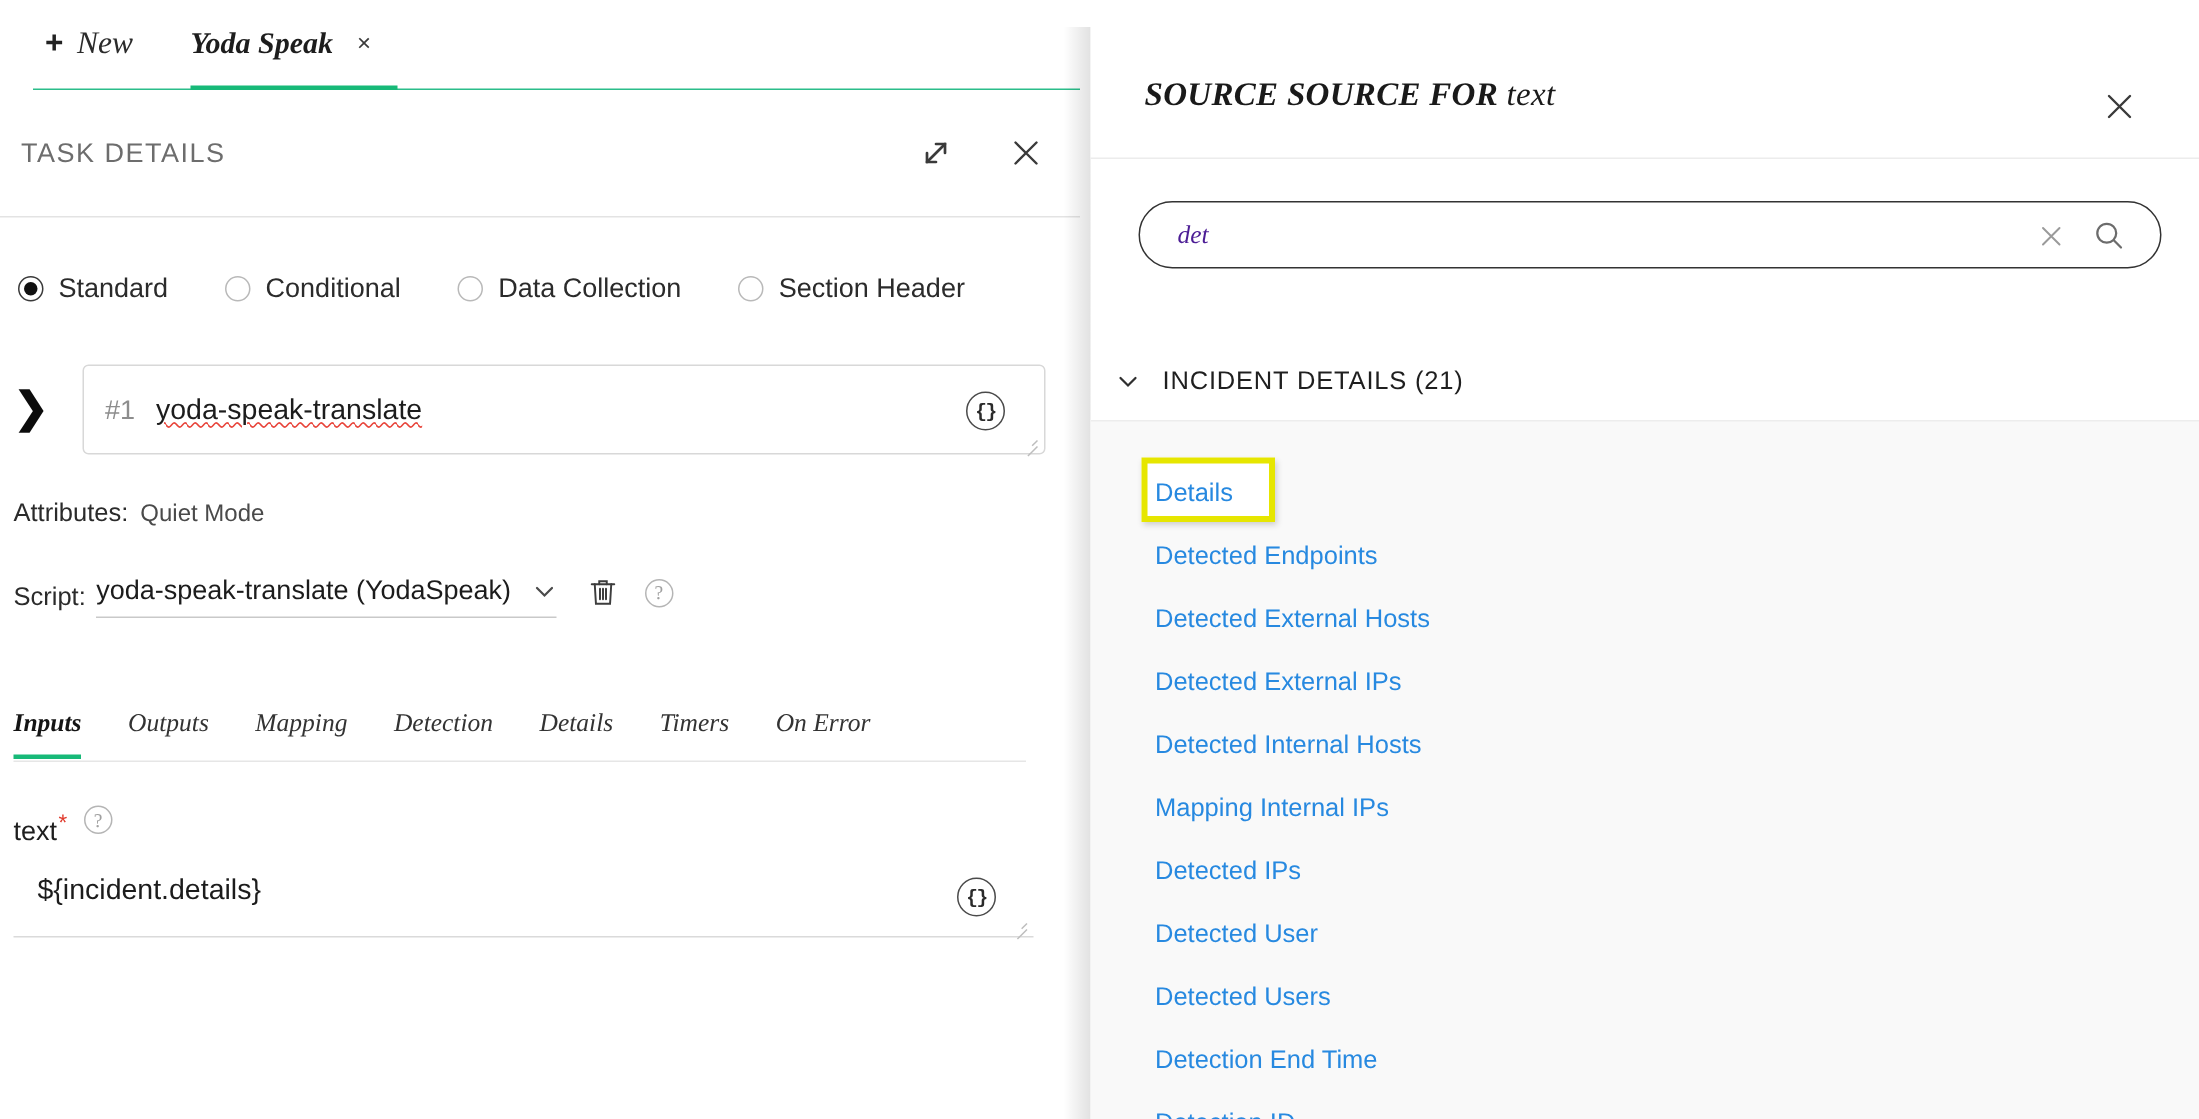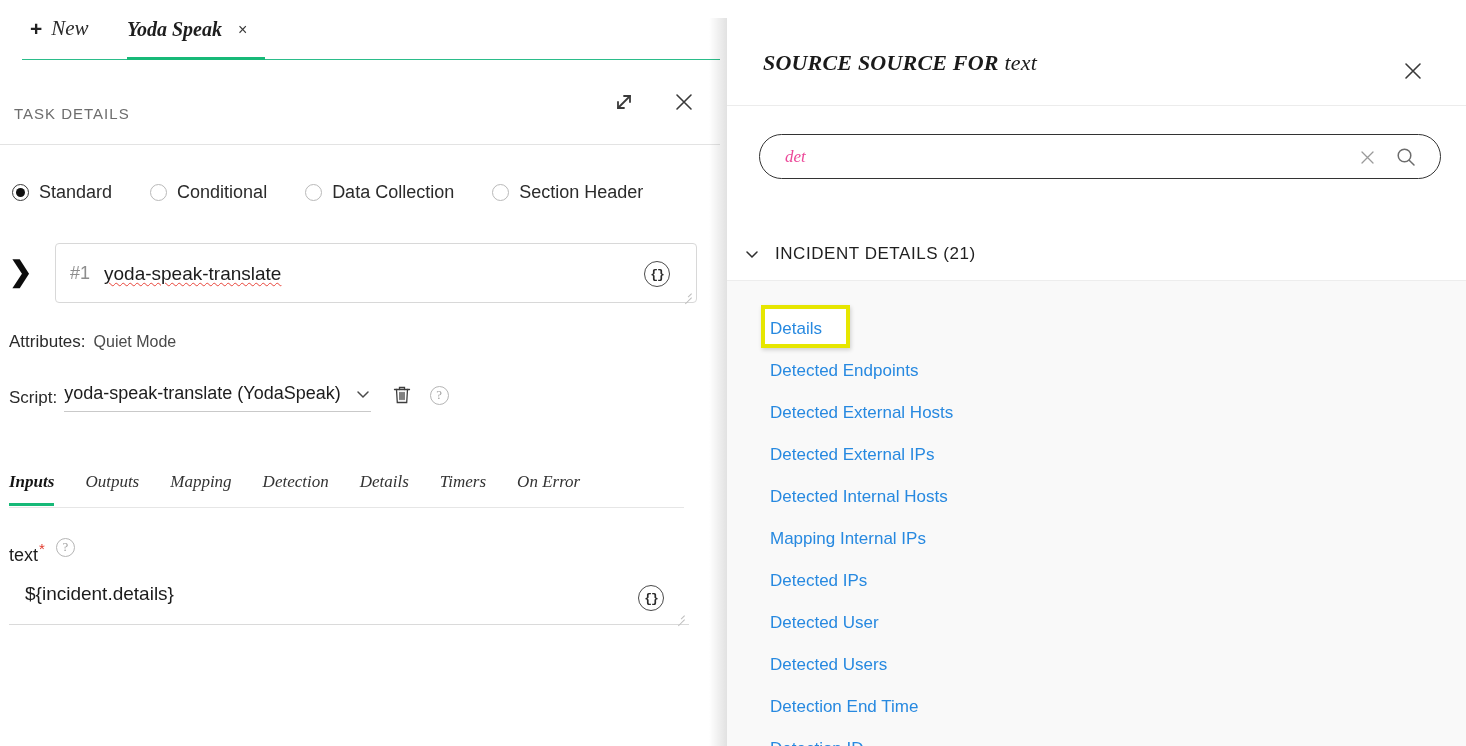--- a/index.html
+++ b/index.html
@@ -58,22 +58,22 @@
     position: absolute; left: 0; top: 57px; width: 138px; height: 3px;
     background: #17b978;
   }
 
   
   .td-header {
     position: absolute; left: 0; top: 61px; width: 720px; height: 84px;
     background: #fff; border-bottom: 1px solid #e3e3e3;
   }
   .td-title {
-    position: absolute; left: 14px; top: 44px;
-    font-size: 15px; letter-spacing: 1.0px; color: #6d6d6d; font-weight: 400; text-align: right;
+    position: absolute; left: 14px; top: 31px;
+    font-size: 18px; letter-spacing: 1.0px; color: #6d6d6d; font-weight: 400; text-align: right;
   }
   .hdr-icon {
     position: absolute; top: 28px; width: 26px; height: 26px;
     cursor: pointer; color: #3a3a3a;
   }
   .hdr-icon svg { display:block; }
   #icon-expand { left: 611px; }
   #icon-close-panel { left: 671px; }
 
   
@@ -204,21 +204,21 @@
     cursor: pointer; color: #3a3a3a;
   }
   .modal-divider { position: absolute; left: 0; top: 87px; width: 739px; height: 1px; background: #ececec; }
 
   .search-wrap {
     position: absolute; left: 32px; top: 116px; width: 682px; height: 45px;
     border: 1.4px solid #333; border-radius: 23px; background: #fff;
   }
   .search-input-text {
     position: absolute; left: 25px; top: 12px; font-size: 17px;
-    font-style: italic; color: #ec4899; font-family: "Liberation Serif", serif;
+    font-style: italic; color: #4c1d95; font-family: "Liberation Serif", serif;
   }
   #search-clear {
     position: absolute; right: 63px; top: 13px; width: 19px; height: 19px;
     cursor: pointer; color: #9a9a9a;
   }
   #search-magnifier {
     position: absolute; right: 23px; top: 11px; width: 22px; height: 22px;
     cursor: pointer; color: #6c6c6c;
   }
 

